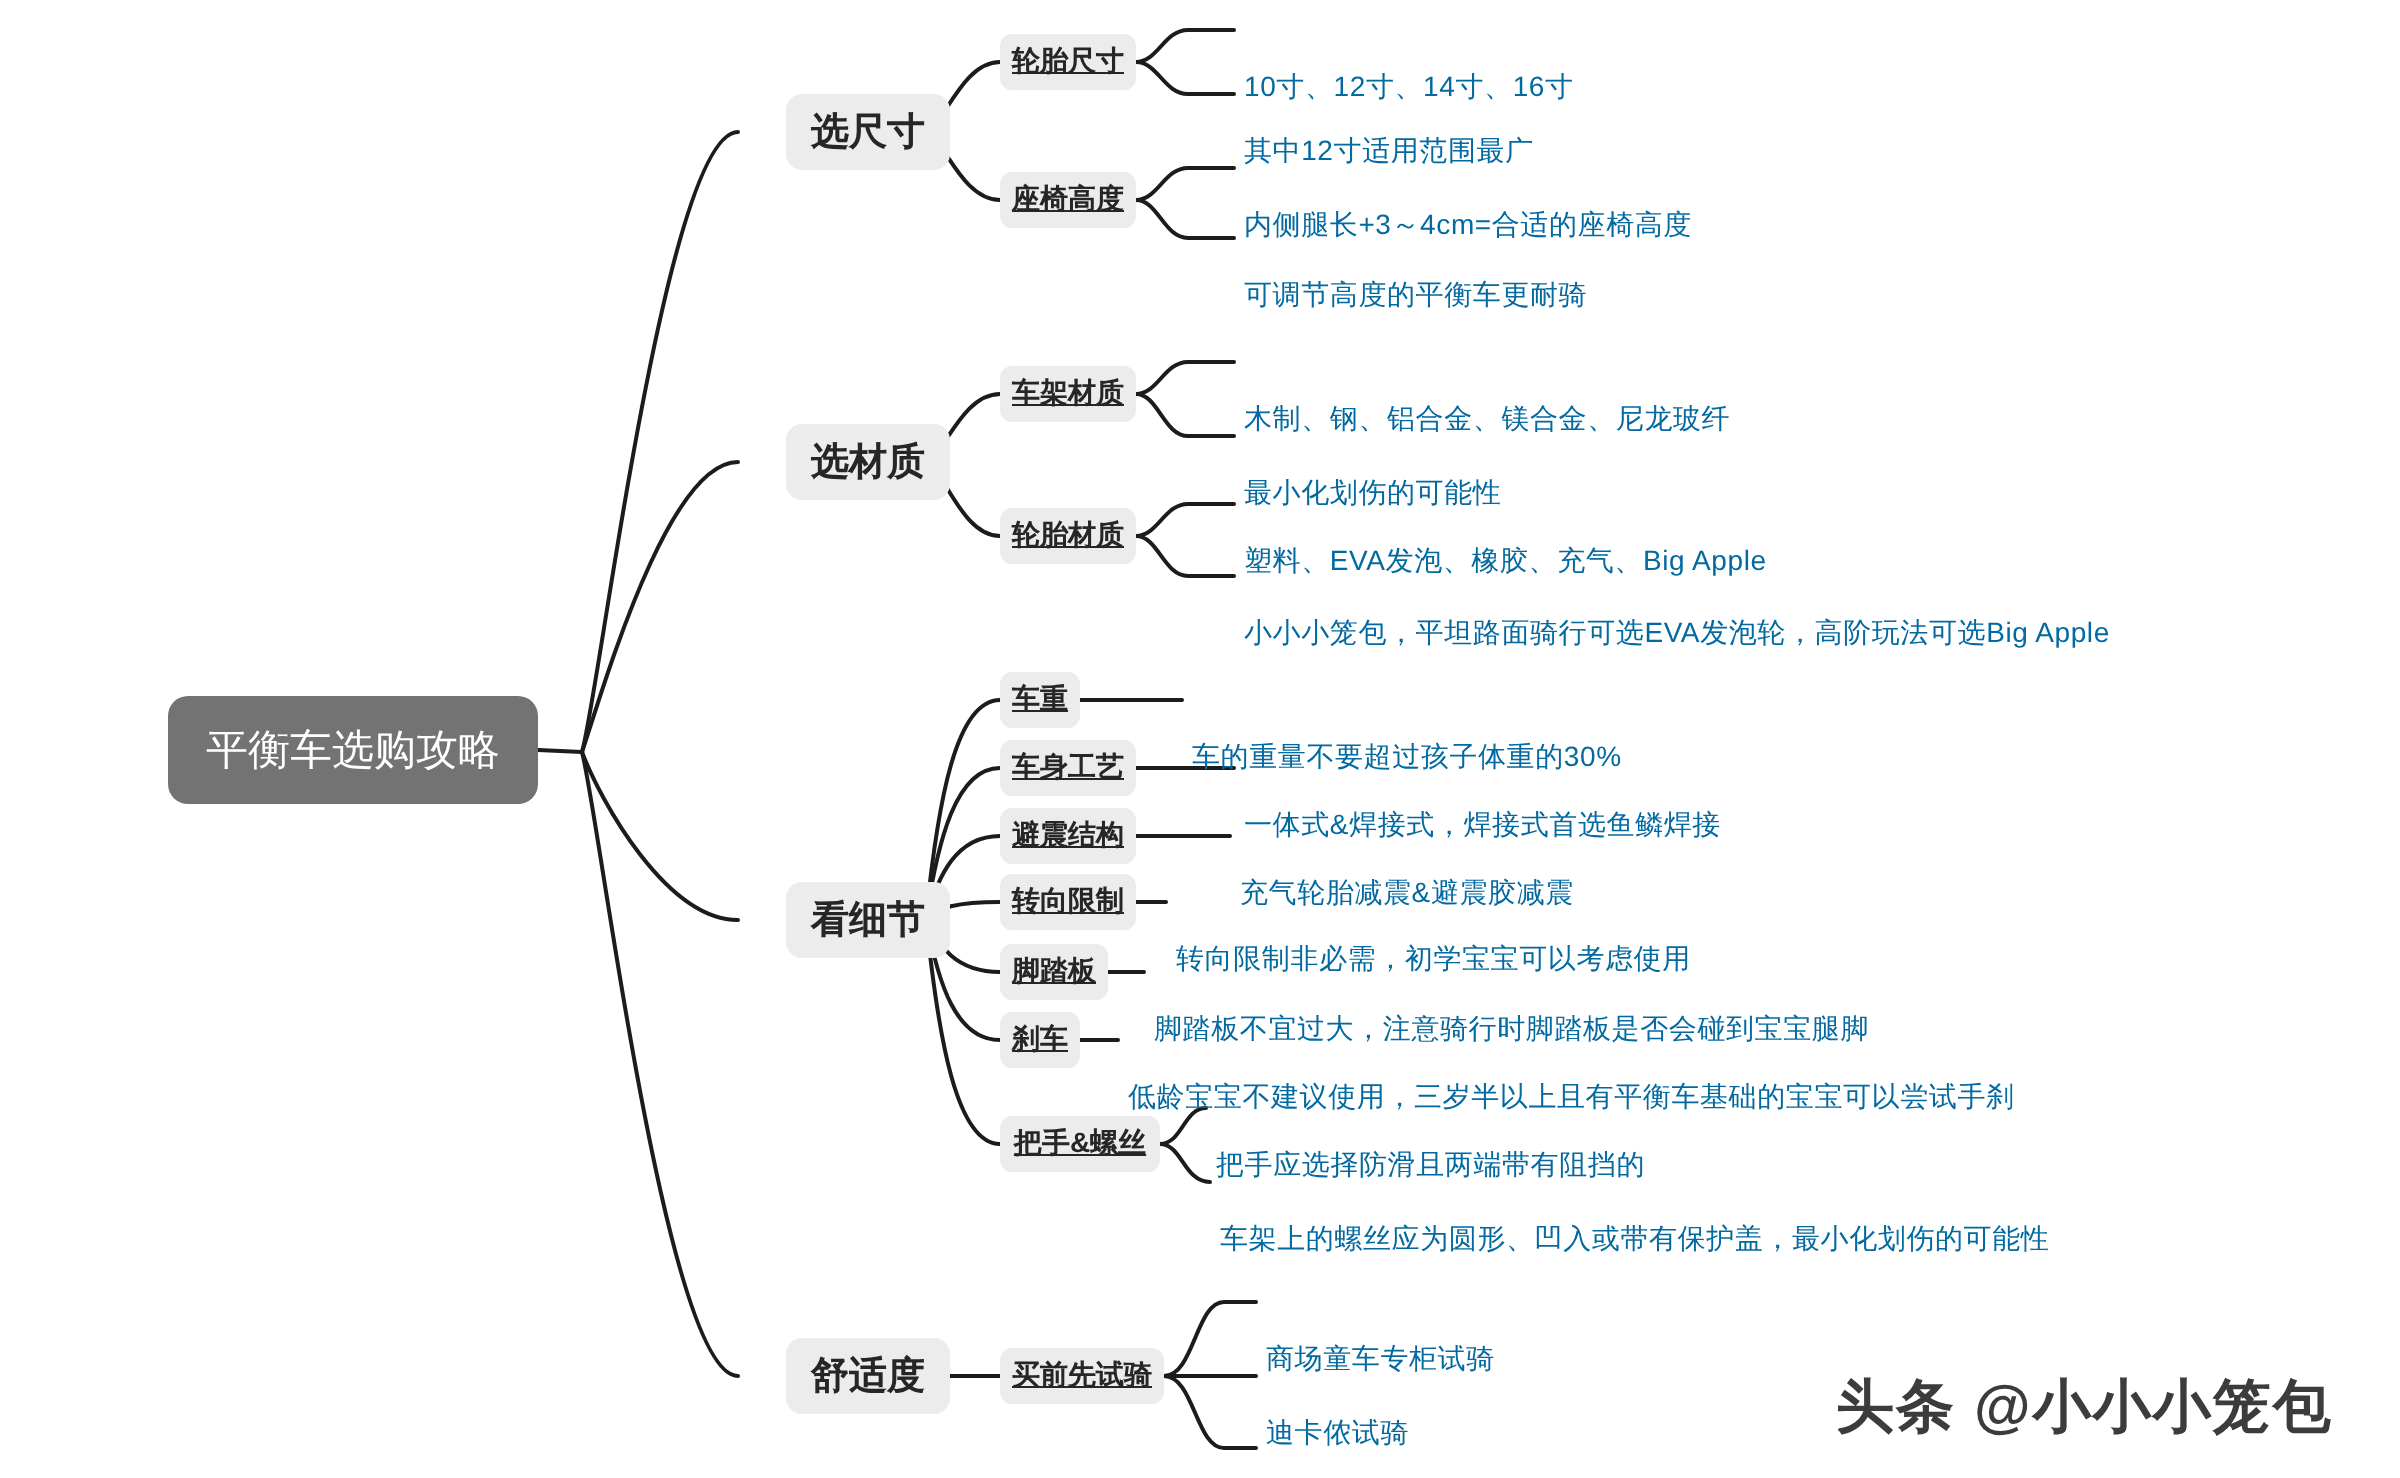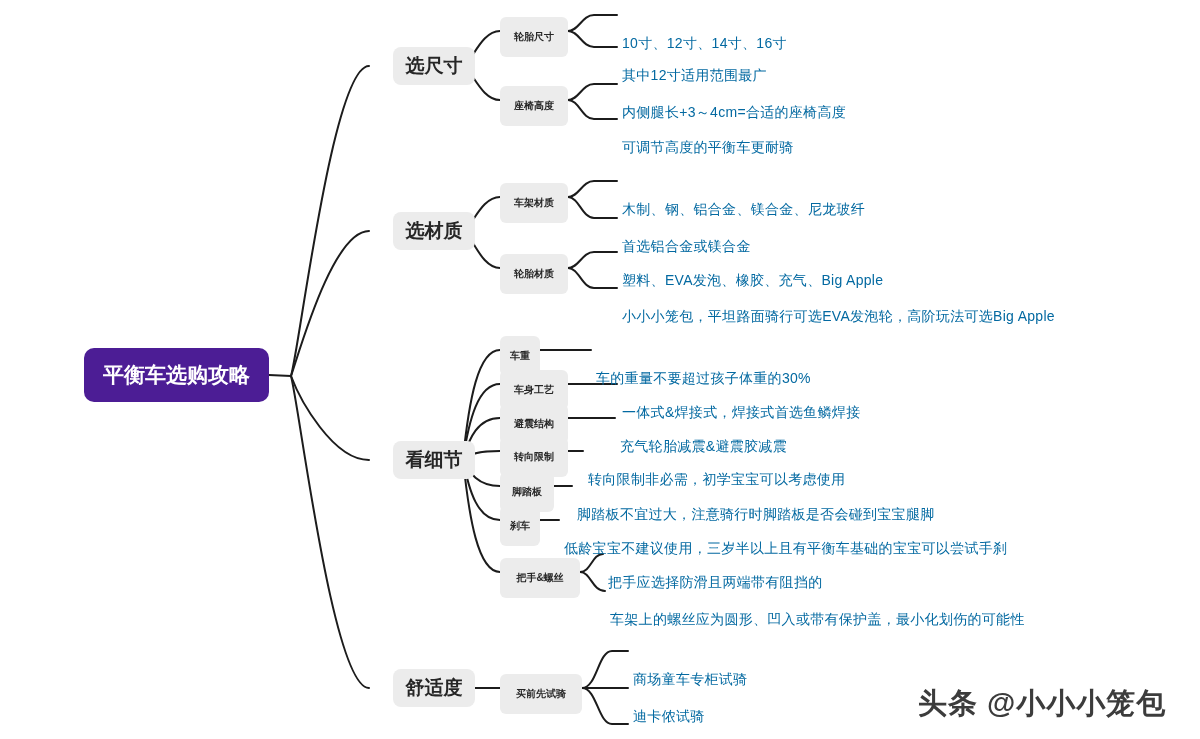--- a/index.html
+++ b/index.html
@@ -7,24 +7,24 @@
     position:relative; width:1200px; height:739px; background:#ffffff;
     font-family:"Liberation Sans","DejaVu Sans",sans-serif; overflow:hidden;
   }
   svg.edges { position:absolute; left:0; top:0; width:1200px; height:739px; }
   .node {
     position:absolute; box-sizing:border-box; background:#ececec; color:#262626;
     display:flex; align-items:center; justify-content:center; white-space:nowrap;
   }
   .root {
     left:84px; top:348px; width:185px; height:54px;
-    background:#4c1d95; color:#ffffff; font-size:21px; font-weight:700; border-radius:10px;text-align:right;
+    background:#737373; color:#ffffff; font-size:21px; font-weight:400; border-radius:10px;text-align:right;
   }
   .n2 { left:369px; width:82px; height:38px; border-radius:8px; font-size:19px; font-weight:700;margin-left:24px; }
-  .n3 { left:500px; height:40px; border-radius:6px; font-size:10px; font-weight:700; }
+  .n3 { left:500px; height:28px; border-radius:6px; font-size:14px; font-weight:700;text-decoration:underline; }
   .leaf {
     position:absolute; font-size:14px; line-height:20px; color:#0369a1;
     white-space:nowrap; letter-spacing:0.3px;margin-top:28px;
   }
   .watermark {
     position:absolute; left:918px; top:684px; font-size:29px; font-weight:800;
     color:#3c3c3c; letter-spacing:1px; white-space:nowrap;
     text-shadow:2px 2px 0 #ffffff, 3px 3px 0 rgba(255,255,255,.7);
   }
 </style>
@@ -108,21 +108,21 @@
   <div class="node n3" style="top:506px;width:40px">刹车</div>
   <div class="node n3" style="top:558px;width:80px">把手&amp;螺丝</div>
   <div class="node n3" style="top:674px;width:82px">买前先试骑</div>
 
   <div class="leaf" style="left:622px;top:5px">10寸、12寸、14寸、16寸</div>
   <div class="leaf" style="left:622px;top:37px">其中12寸适用范围最广</div>
   <div class="leaf" style="left:622px;top:74px">内侧腿长+3～4cm=合适的座椅高度</div>
   <div class="leaf" style="left:622px;top:109px">可调节高度的平衡车更耐骑</div>
 
   <div class="leaf" style="left:622px;top:171px">木制、钢、铝合金、镁合金、尼龙玻纤</div>
-  <div class="leaf" style="left:622px;top:208px">首选铝合金或镁合金</div>
+  <div class="leaf" style="left:622px;top:208px">最小化划伤的可能性</div>
   <div class="leaf" style="left:622px;top:242px">塑料、EVA发泡、橡胶、充气、Big Apple</div>
   <div class="leaf" style="left:622px;top:278px">小小小笼包，平坦路面骑行可选EVA发泡轮，高阶玩法可选Big Apple</div>
 
   <div class="leaf" style="left:596px;top:340px">车的重量不要超过孩子体重的30%</div>
   <div class="leaf" style="left:622px;top:374px">一体式&amp;焊接式，焊接式首选鱼鳞焊接</div>
   <div class="leaf" style="left:620px;top:408px">充气轮胎减震&amp;避震胶减震</div>
   <div class="leaf" style="left:588px;top:441px">转向限制非必需，初学宝宝可以考虑使用</div>
   <div class="leaf" style="left:577px;top:476px">脚踏板不宜过大，注意骑行时脚踏板是否会碰到宝宝腿脚</div>
   <div class="leaf" style="left:564px;top:510px">低龄宝宝不建议使用，三岁半以上且有平衡车基础的宝宝可以尝试手刹</div>
   <div class="leaf" style="left:608px;top:544px">把手应选择防滑且两端带有阻挡的</div>

